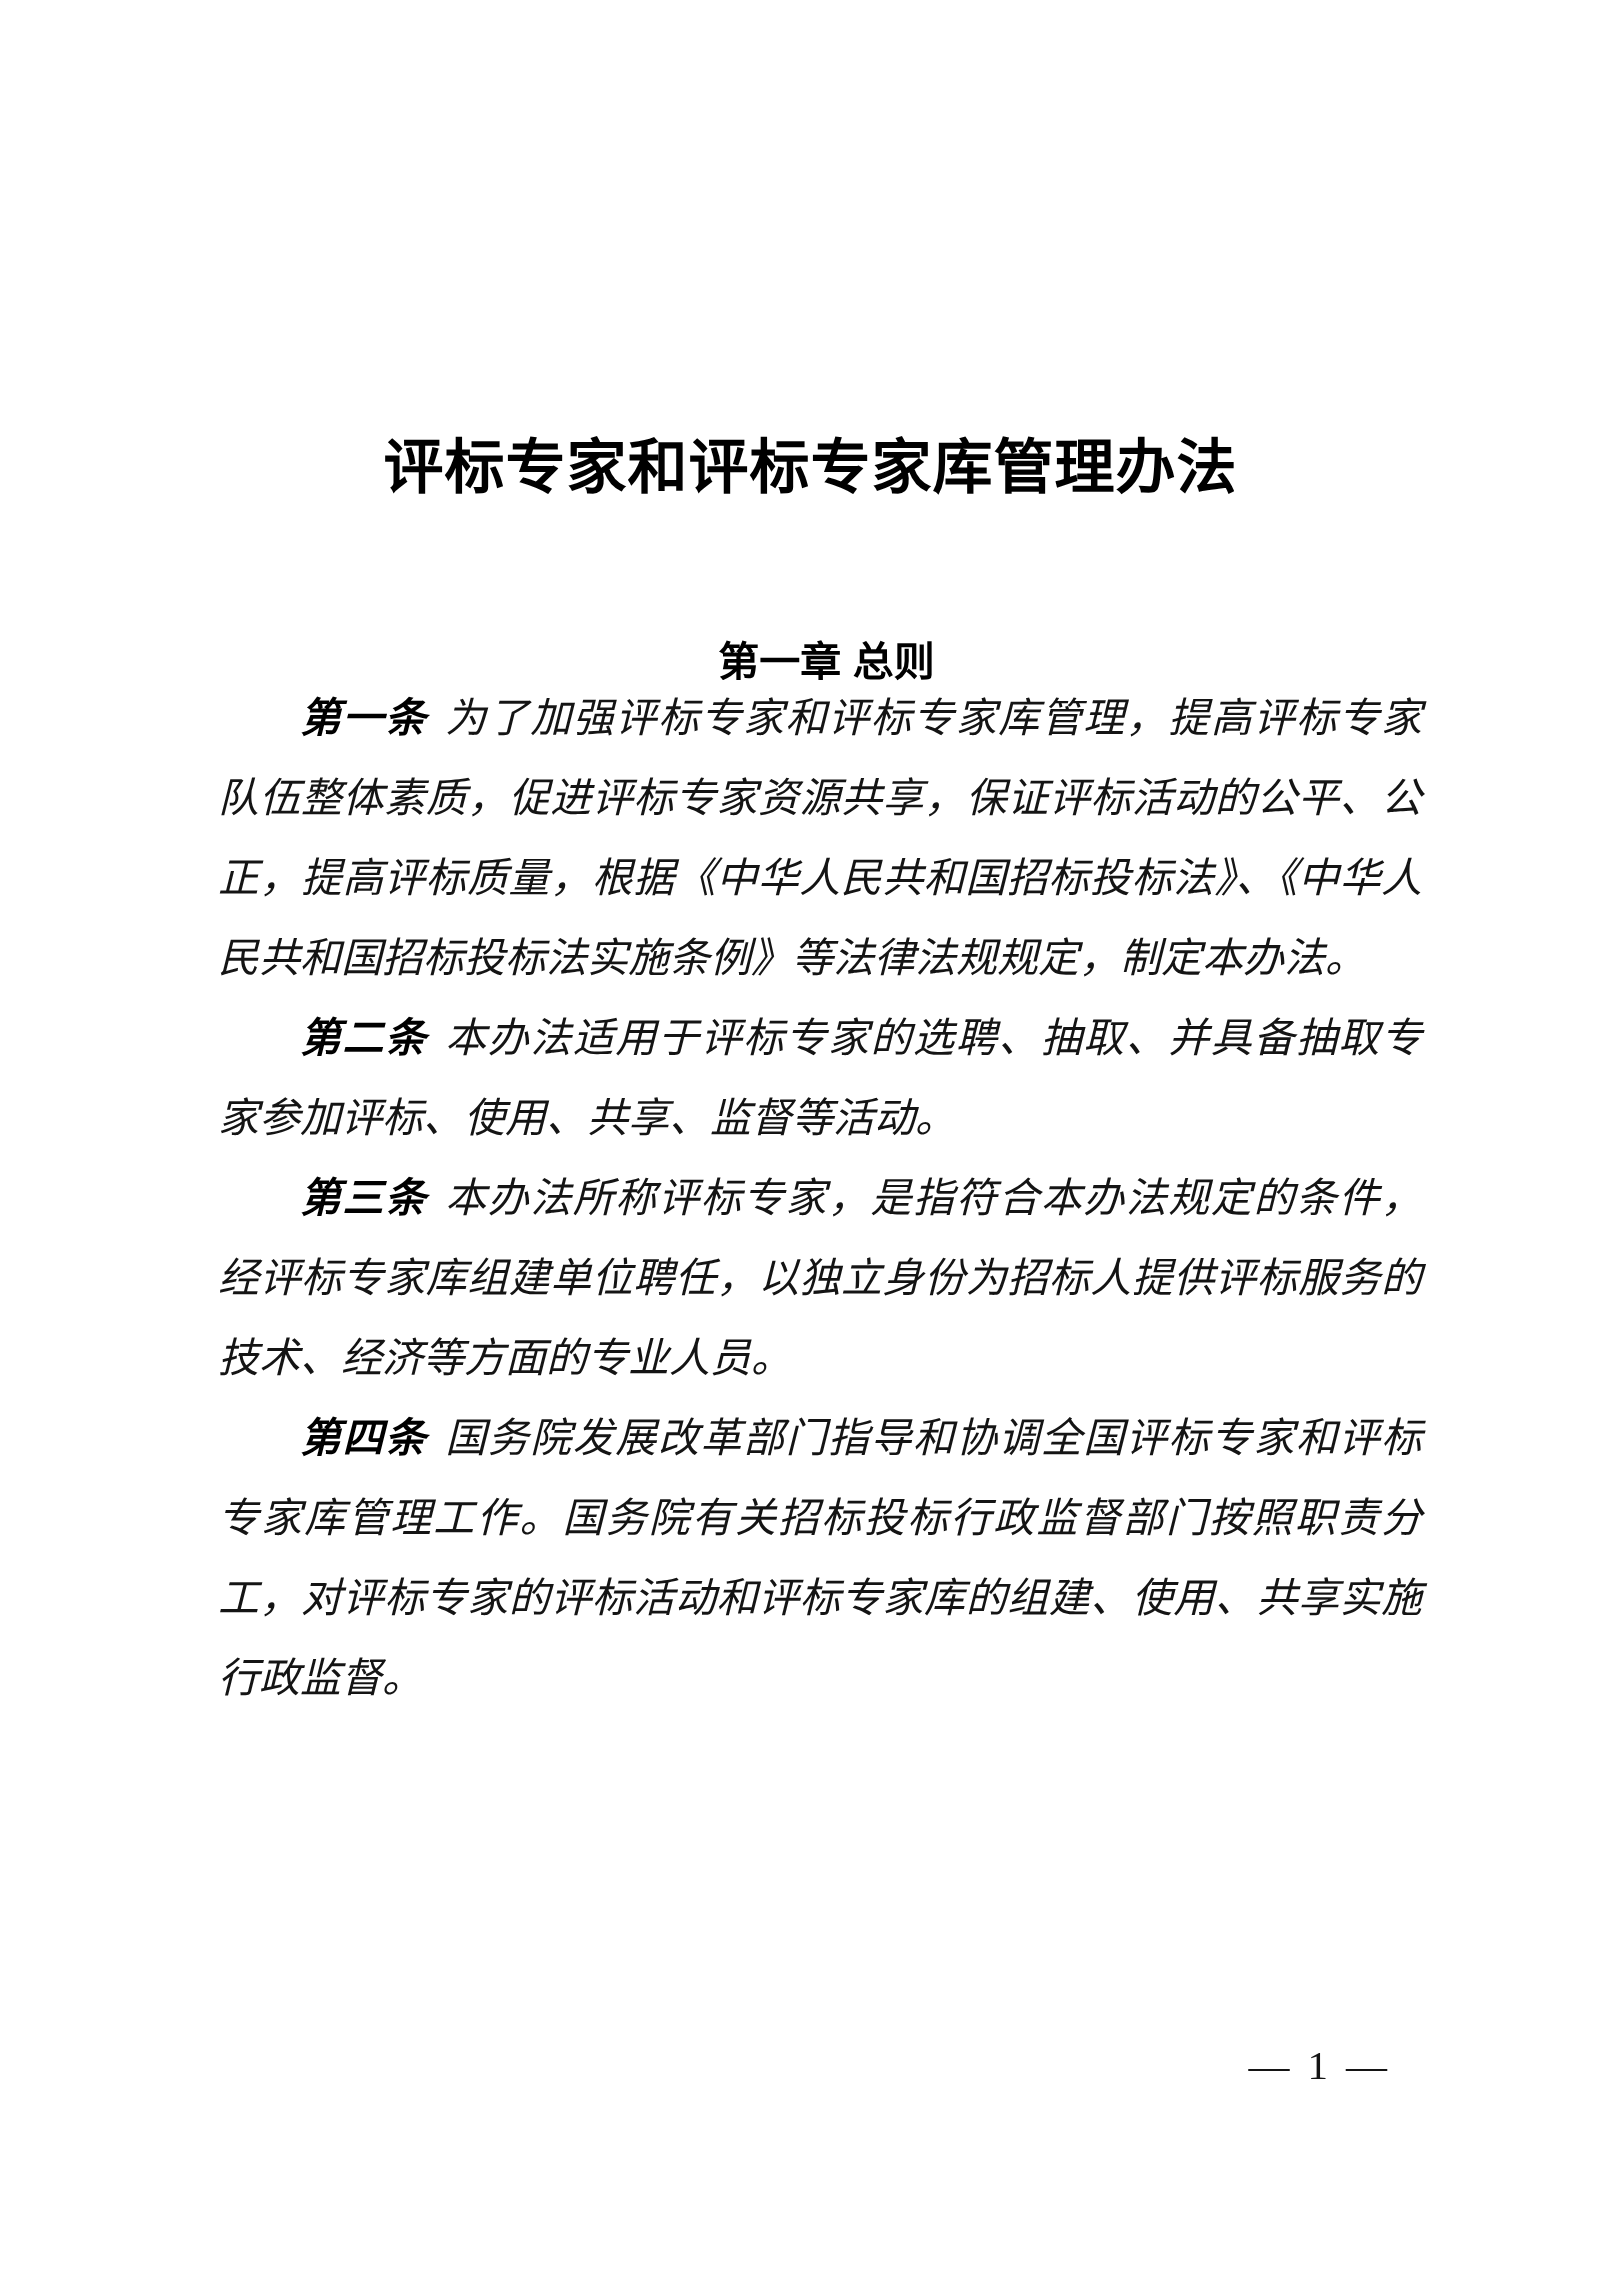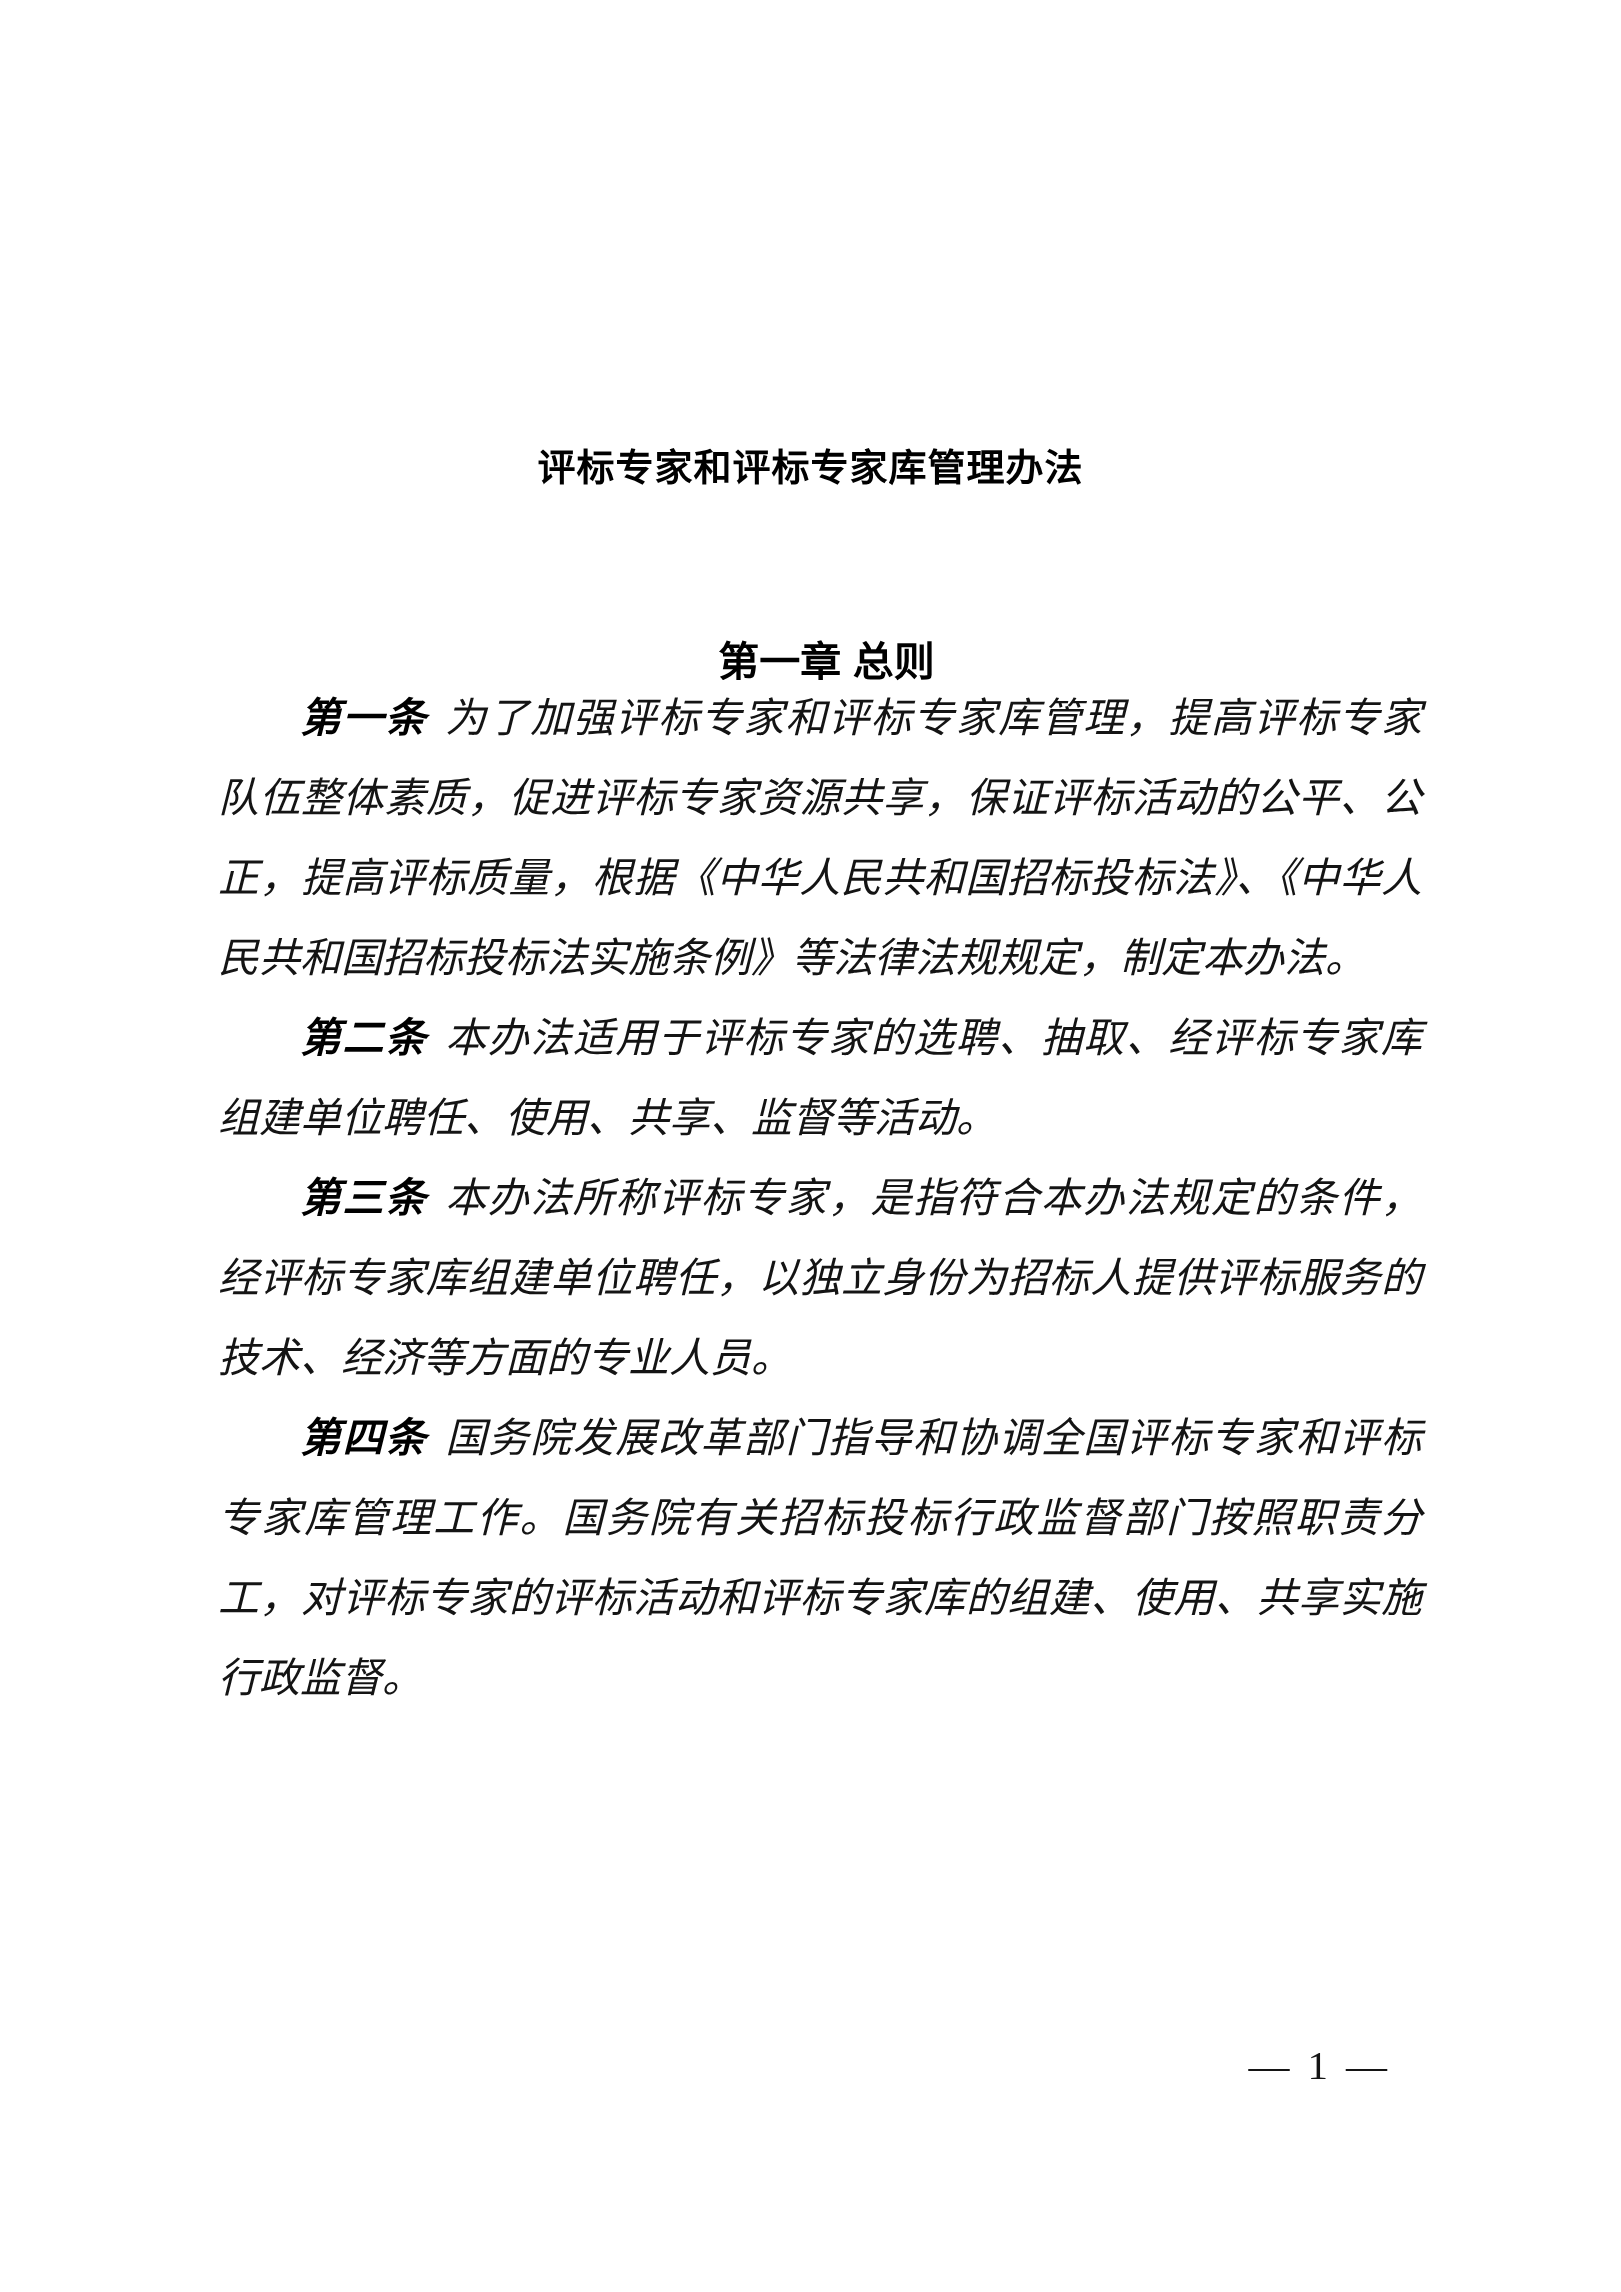--- a/index.html
+++ b/index.html
@@ -17,21 +17,21 @@
   }
   .doc-title {
     position: absolute;
     top: 437px;
     left: 0;
     width: 100%;
     margin: 0;
     text-align: center;
     font-family: "Liberation Serif", "DejaVu Serif", serif;
     font-weight: bold;
-    font-size: 38px;
+    font-size: 60px;
     line-height: 63px;
     letter-spacing: 1px;
     color: #000000;
   }
   .chapter-heading {
     position: absolute;
     top: 623px;
     left: 0;
     width: 100%;
     margin: 16px;
@@ -86,21 +86,21 @@
 <body>
 
 <div class="page">
   <h1 class="doc-title">评标专家和评标专家库管理办法</h1>
 
   <h2 class="chapter-heading">第一章 总则</h2>
 
   <div class="doc-body">
   <p><span class="article-lead">第一条</span><span>为了加强评标专家和评标专家库管理，提高评标专家队伍整体素质，促进评标专家资源共享，保证评标活动的公平、公正，提高评标质量，根据《中华人民共和国招标投标法》、《中华人民共和国招标投标法实施条例》等法律法规规定，制定本办法。</span></p>
 
-  <p><span class="article-lead">第二条</span><span>本办法适用于评标专家的选聘、抽取、经评标专家库组建单位聘任、使用、共享、监督等活动。</span></p>
+  <p><span class="article-lead">第二条</span><span>本办法适用于评标专家的选聘、抽取、并具备抽取专家参加评标、使用、共享、监督等活动。</span></p>
 
   <p><span class="article-lead">第三条</span><span>本办法所称评标专家，是指符合本办法规定的条件，经评标专家库组建单位聘任，以独立身份为招标人提供评标服务的技术、经济等方面的专业人员。</span></p>
 
 
   <p><span class="article-lead">第四条</span><span>国务院发展改革部门指导和协调全国评标专家和评标专家库管理工作。国务院有关招标投标行政监督部门按照职责分工，对评标专家的评标活动和评标专家库的组建、使用、共享实施行政监督。</span></p>
 
 </div>
 
   <div class="page-number">— 1 —</div>
 </div>

